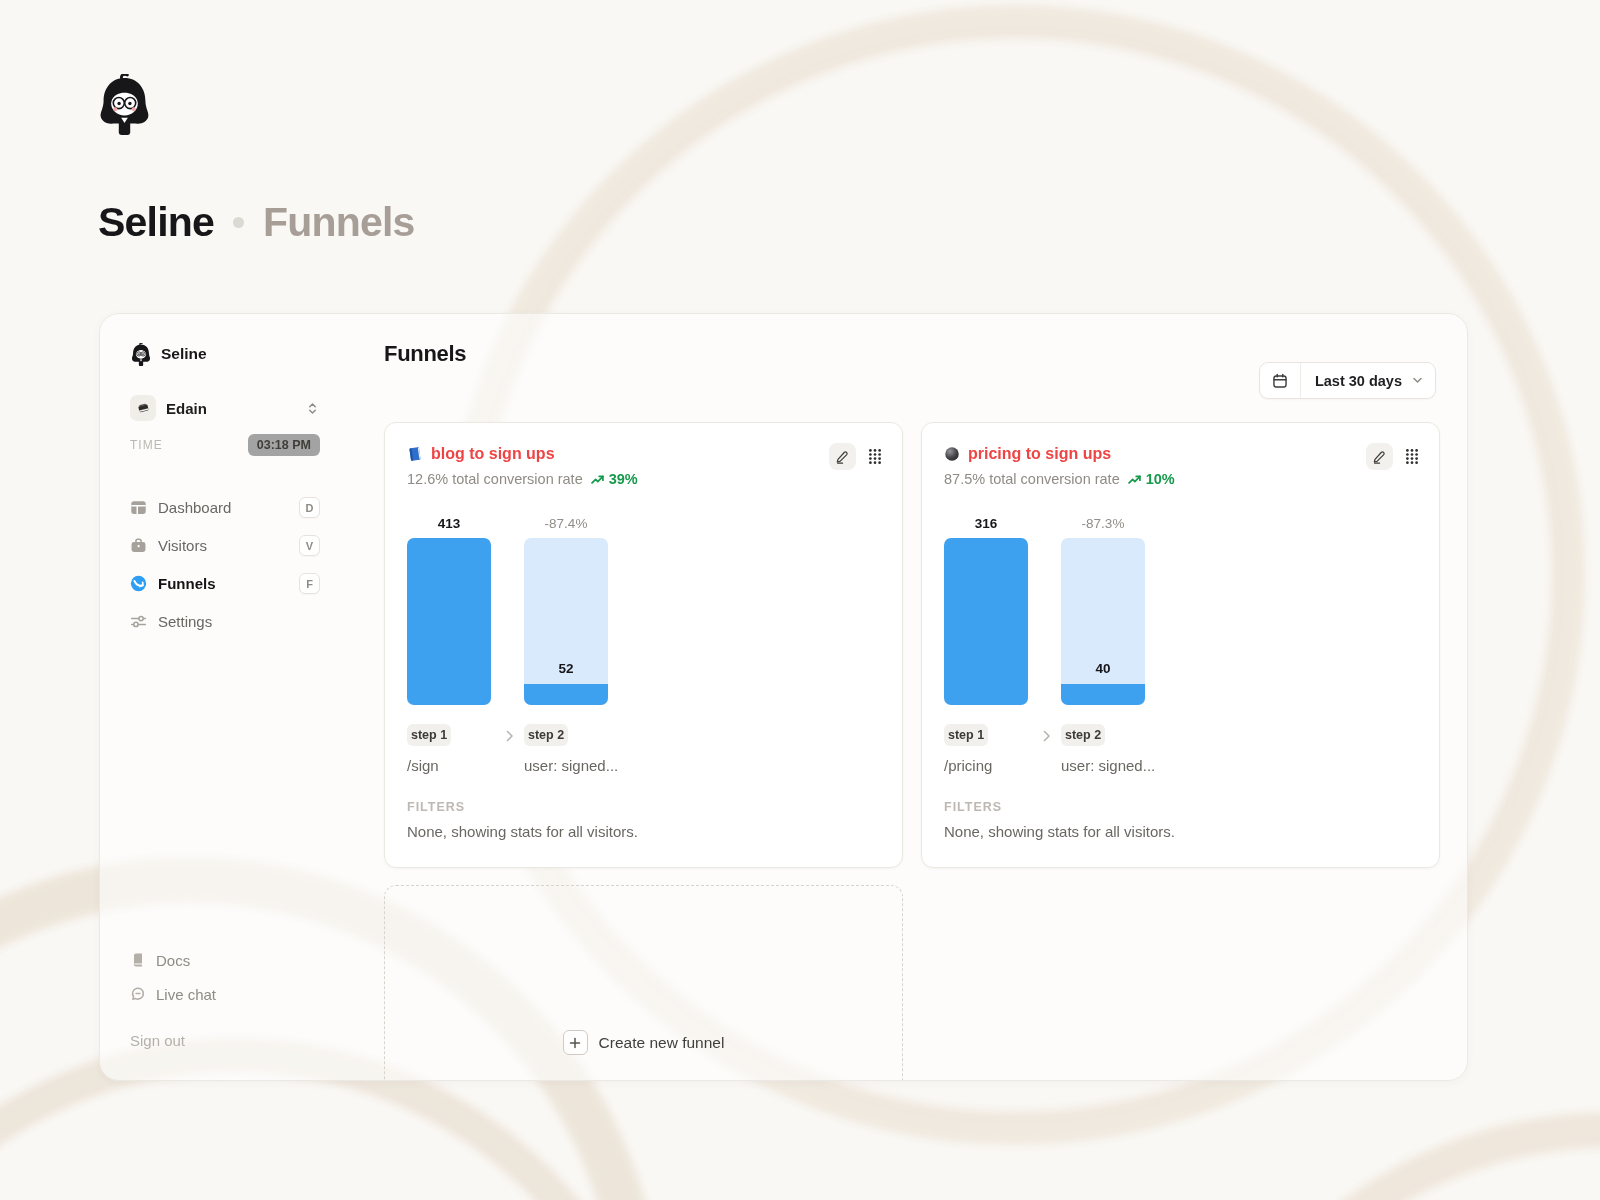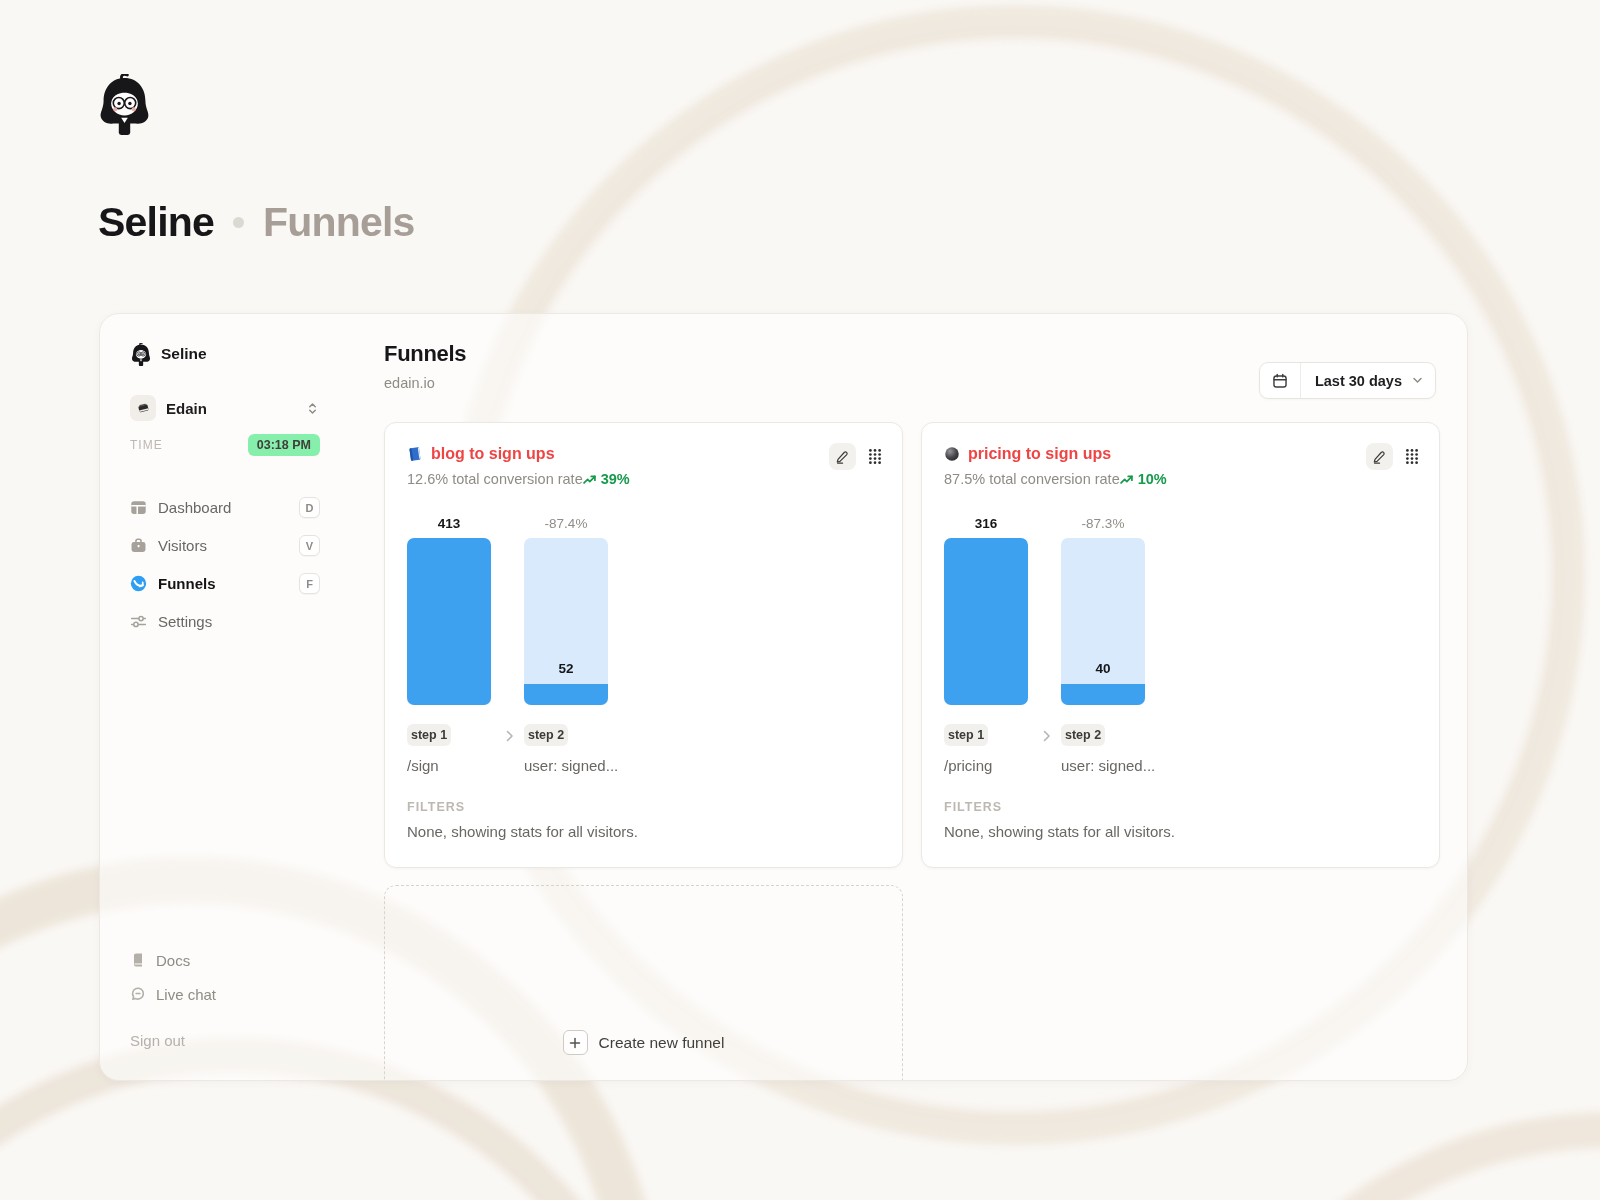--- a/index.html
+++ b/index.html
@@ -24,21 +24,21 @@
   
   .sidebar{position:absolute;left:30px;top:28px;width:190px;}
   .brand-row{display:flex;align-items:center;gap:9px;height:24px;}
   .brand-name{font-size:15.5px;font-weight:700;color:#17171A;}
   .ws-row{margin-top:28px;display:flex;align-items:center;gap:10px;height:28px;position:relative;cursor:pointer;}
   .ws-icon{width:26px;height:26px;background:#F1EEEA;border-radius:7px;display:flex;align-items:center;justify-content:center;}
   .ws-name{font-size:15px;font-weight:700;color:#1D1D1F;}
   .ws-chevron{position:absolute;right:2px;top:8px;}
   .time-row{margin-top:10px;display:flex;align-items:center;justify-content:space-between;height:26px;}
   .time-label{font-size:12px;font-weight:500;letter-spacing:1px;color:#BCB7B1;}
-  .time-badge{background:#86efac;border-radius:6px;padding:4px 9px;font-size:12.5px;font-weight:700;color:#3F3E3B;}
+  .time-badge{background:#a3a3a3;border-radius:6px;padding:4px 9px;font-size:12.5px;font-weight:700;color:#3F3E3B;}
   .nav{margin-top:34px;display:flex;flex-direction:column;gap:8px;}
   .nav-item{display:flex;align-items:center;gap:11px;height:30px;position:relative;cursor:pointer;}
   .nav-label{font-size:15px;font-weight:500;color:#6A6763;}
   .nav-item.active .nav-label{color:#141416;font-weight:700;}
   .key{position:absolute;right:0;top:5px;width:19px;height:19px;border:1px solid #E6E2DD;border-radius:6px;
        background:#FFFFFF;color:#8F8B85;font-size:11px;font-weight:600;display:flex;align-items:center;justify-content:center;
        box-shadow:0 1px 1px rgba(0,0,0,0.03);}
   .sb-footer{position:absolute;left:30px;bottom:31px;display:flex;flex-direction:column;gap:10px;}
   .foot-item{display:flex;align-items:center;gap:10px;height:24px;cursor:pointer;}
   .foot-label{font-size:15px;font-weight:500;color:#8F8B85;}
@@ -52,21 +52,21 @@
        background:#FFFFFF;border:1px solid #E8E4DF;border-radius:9px;box-shadow:0 1px 2px rgba(0,0,0,0.03);cursor:pointer;}
   .df-cal{width:40px;height:100%;display:flex;align-items:center;justify-content:center;border-right:1px solid #EFECE8;}
   .df-label{padding:0 10px 0 14px;font-size:14.5px;font-weight:600;color:#1F1F22;}
   .df-chevron{margin-right:12px;}
 
   .cards{position:absolute;left:0;top:108px;display:flex;gap:18px;}
   .card{width:517px;height:444px;background:#FFFFFF;border:1px solid #EBE7E2;border-radius:12px;
         box-shadow:0 1px 3px rgba(40,32,24,0.04);position:relative;}
   .card-head{position:absolute;left:22px;top:21px;}
   .card-title-row{display:flex;align-items:center;gap:8px;font-size:16px;font-weight:700;color:#ef4444;height:20px;}
-  .card-sub-row{margin-top:6px;display:flex;align-items:center;gap:0;font-size:14.5px;color:#8F8B85;height:18px;}
+  .card-sub-row{margin-top:6px;display:flex;align-items:center;gap:8px;font-size:14.5px;color:#8F8B85;height:18px;}
   .trend{display:flex;align-items:center;gap:5px;font-size:14.5px;font-weight:700;color:#179A4C;}
   .card-actions{position:absolute;right:20px;top:20px;display:flex;align-items:center;gap:12px;}
   .edit-btn{width:27px;height:27px;border:none;border-radius:8px;background:#F3F1ED;display:flex;
             align-items:center;justify-content:center;cursor:pointer;padding:0;}
   .grip{cursor:grab;display:flex;align-items:center;}
 
   .chart{position:absolute;left:22px;top:93px;width:473px;height:270px;}
   .ccol{position:absolute;top:0;width:84px;}
   .col1{left:0;} .col2{left:117px;}
   .ccol-top{height:16px;line-height:16px;text-align:center;font-size:13.5px;}
@@ -246,21 +246,20 @@
             <path d="M7.5 9.4 H12.5" stroke="#B4AFA8" stroke-width="1.7" stroke-linecap="round"></path>
           </svg>
         </span>
         <span class="foot-label">Live chat</span>
       </div>
       <div class="signout">Sign out</div>
     </div>
 
     <div class="main">
       <div class="main-title">Funnels</div>
-      <div class="main-sub">edain.io</div>
 
       <div class="date-filter">
         <span class="df-cal">
           <svg viewBox="0 0 18 18" width="16" height="16" fill="none" stroke="#3E3D3B" stroke-width="1.6" stroke-linecap="round">
             <rect x="2.2" y="3.4" width="13.6" height="12.4" rx="2.6"></rect>
             <path d="M2.2 7.6 H15.8"></path>
               <path d="M5.9 1.6 V4.4"></path>
               <path d="M12.1 1.6 V4.4"></path>
           </svg>
         </span>

